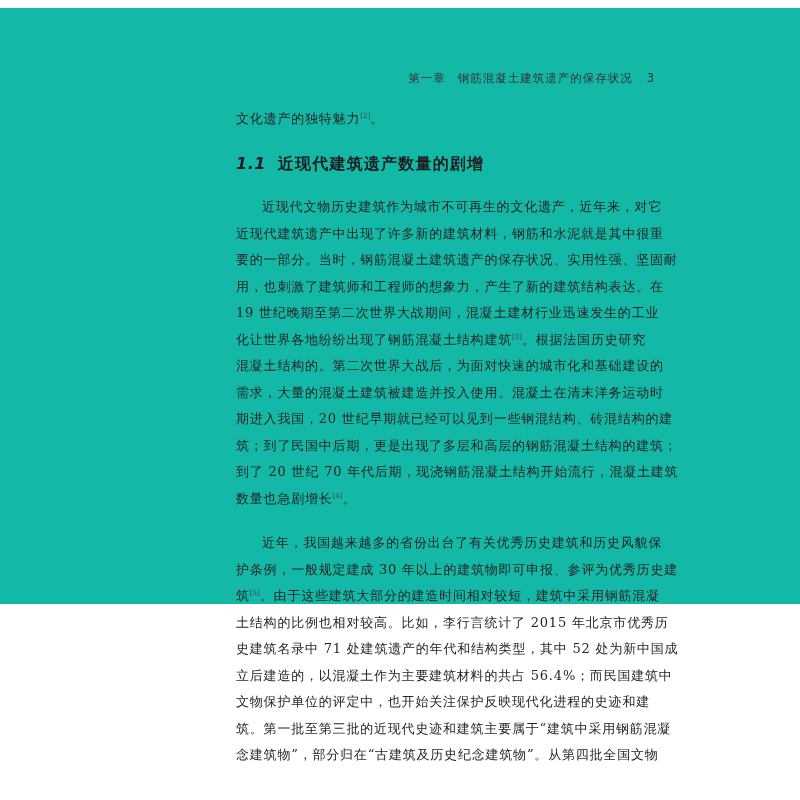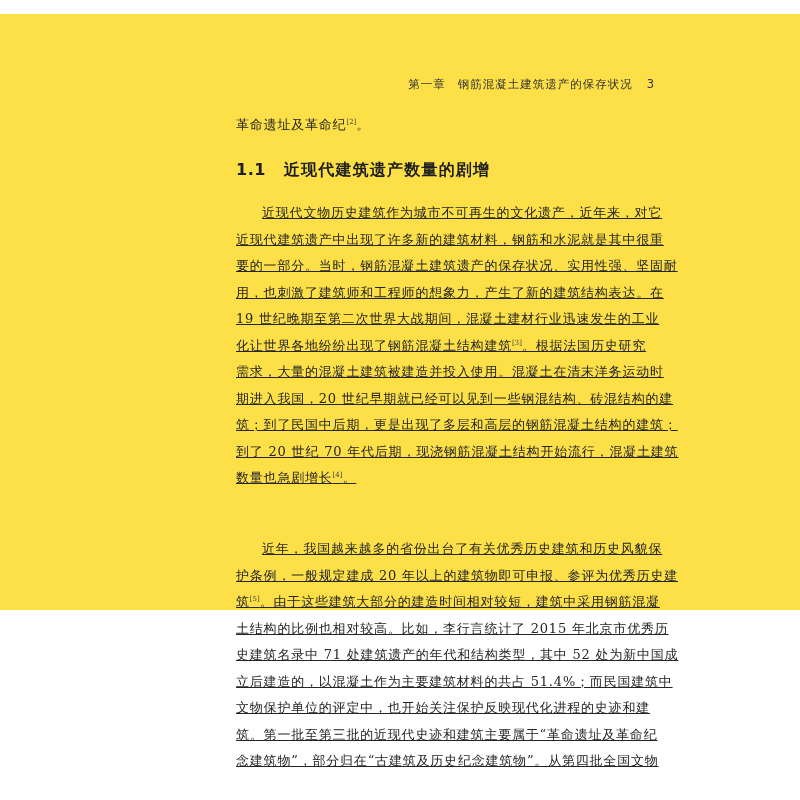--- a/index.html
+++ b/index.html
@@ -10,23 +10,23 @@
     body {
       width: 800px;
       height: 800px;
       position: relative;
       overflow: hidden;
       font-family: "DejaVu Serif", "Liberation Serif", serif;
       color: #222222;
     }
     .page {
       position: absolute;
-      left: 0; top: 14px;
+      left: 0; top: 8px;
       width: 800px; height: 596px;
-      background: #fde047;
+      background: #14b8a6;
     }
     .running-head {
       position: absolute;
       top: 63px;
       right: 146px;
       font-family: "DejaVu Sans", "Liberation Sans", sans-serif;
       font-size: 11.5px;
       color: #333333;
       letter-spacing: 1px;
       white-space: nowrap;
@@ -34,21 +34,20 @@
     .running-head .chapter-no { margin-right: 12px; }
     .running-head .page-no { margin-left: 14px; letter-spacing: 0; }
     .body-text {
       position: absolute;
       left: 236px;
       width: 394px;
       font-size: 13px;
       letter-spacing: 0.8px;
       line-height: 26.5px;
       color: #252525;
-      text-decoration: underline;
     }
     .lead-line {
       position: absolute;
       left: 236px;
       top: 98px;
       font-size: 13px;
       letter-spacing: 0.8px;
       line-height: 26px;
       color: #252525;
       white-space: nowrap;
@@ -57,21 +56,21 @@
       position: absolute;
       left: 236px;
       top: 146px;
       font-family: "DejaVu Sans", "Liberation Sans", sans-serif;
       font-size: 16px;
       font-weight: bold;
       color: #1e1e1e;
       letter-spacing: 1.2px;
       white-space: nowrap;
     }
-    .section-heading .sec-no { margin-right: 18px; letter-spacing: 0.5px; }
+    .section-heading .sec-no { margin-right: 12px; letter-spacing: 0.5px; font-style: italic; }
     .line { display: block; white-space: nowrap; text-align: justify; text-align-last: justify; }
     .line.last { text-align-last: left; }
     .indent { padding-left: 26px; }
     sup {
       font-size: 7px;
       vertical-align: 5px;
       line-height: 0;
       letter-spacing: 0;
       color: #444;
     }
@@ -79,46 +78,47 @@
 </head>
 <body>
 
 <div class="page">
 
   <div class="running-head">
     <span class="chapter-no">第一章</span><span>钢筋混凝土建筑遗产的保存状况</span><span class="page-no">3</span>
   </div>
 
   <div class="lead-line">
-    <span>革命遗址及革命纪</span><sup>[2]</sup><span>。</span>
+    <span>文化遗产的独特魅力</span><sup>[2]</sup><span>。</span>
   </div>
 
   <div class="section-heading">
     <span class="sec-no">1.1</span><span>近现代建筑遗产数量的剧增</span>
   </div>
 
   <div class="body-text" style="top:186px;">
     <span class="line indent">近现代文物历史建筑作为城市不可再生的文化遗产，近年来，对它</span>
     <span class="line">近现代建筑遗产中出现了许多新的建筑材料，钢筋和水泥就是其中很重</span>
     <span class="line">要的一部分。当时，钢筋混凝土建筑遗产的保存状况、实用性强、坚固耐</span>
     <span class="line">用，也刺激了建筑师和工程师的想象力，产生了新的建筑结构表达。在</span>
     <span class="line">19 世纪晚期至第二次世界大战期间，混凝土建材行业迅速发生的工业</span>
     <span class="line"><span>化让世界各地纷纷出现了钢筋混凝土结构建筑</span><sup>[3]</sup><span>。根据法国历史研究</span></span>
+    <span class="line">混凝土结构的。第二次世界大战后，为面对快速的城市化和基础建设的</span>
     <span class="line">需求，大量的混凝土建筑被建造并投入使用。混凝土在清末洋务运动时</span>
     <span class="line">期进入我国，20 世纪早期就已经可以见到一些钢混结构、砖混结构的建</span>
     <span class="line">筑；到了民国中后期，更是出现了多层和高层的钢筋混凝土结构的建筑；</span>
     <span class="line">到了 20 世纪 70 年代后期，现浇钢筋混凝土结构开始流行，混凝土建筑</span>
     <span class="line last"><span>数量也急剧增长</span><sup>[4]</sup><span>。</span></span>
   </div>
 
   <div class="body-text" style="top:522px;">
     <span class="line indent">近年，我国越来越多的省份出台了有关优秀历史建筑和历史风貌保</span>
-    <span class="line">护条例，一般规定建成 20 年以上的建筑物即可申报、参评为优秀历史建</span>
+    <span class="line">护条例，一般规定建成 30 年以上的建筑物即可申报、参评为优秀历史建</span>
     <span class="line"><span>筑</span><sup>[5]</sup><span>。由于这些建筑大部分的建造时间相对较短，建筑中采用钢筋混凝</span></span>
     <span class="line">土结构的比例也相对较高。比如，李行言统计了 2015 年北京市优秀历</span>
     <span class="line">史建筑名录中 71 处建筑遗产的年代和结构类型，其中 52 处为新中国成</span>
-    <span class="line">立后建造的，以混凝土作为主要建筑材料的共占 51.4%；而民国建筑中</span>
+    <span class="line">立后建造的，以混凝土作为主要建筑材料的共占 56.4%；而民国建筑中</span>
     <span class="line">文物保护单位的评定中，也开始关注保护反映现代化进程的史迹和建</span>
-    <span class="line">筑。第一批至第三批的近现代史迹和建筑主要属于“革命遗址及革命纪</span>
+    <span class="line">筑。第一批至第三批的近现代史迹和建筑主要属于“建筑中采用钢筋混凝</span>
     <span class="line">念建筑物”，部分归在“古建筑及历史纪念建筑物”。从第四批全国文物</span>
   </div>
 
 </div>
 
 </body></html>

